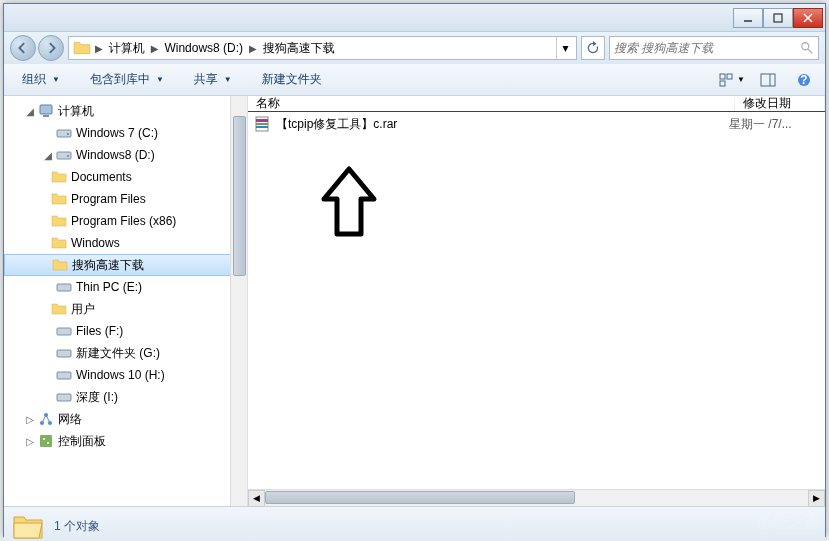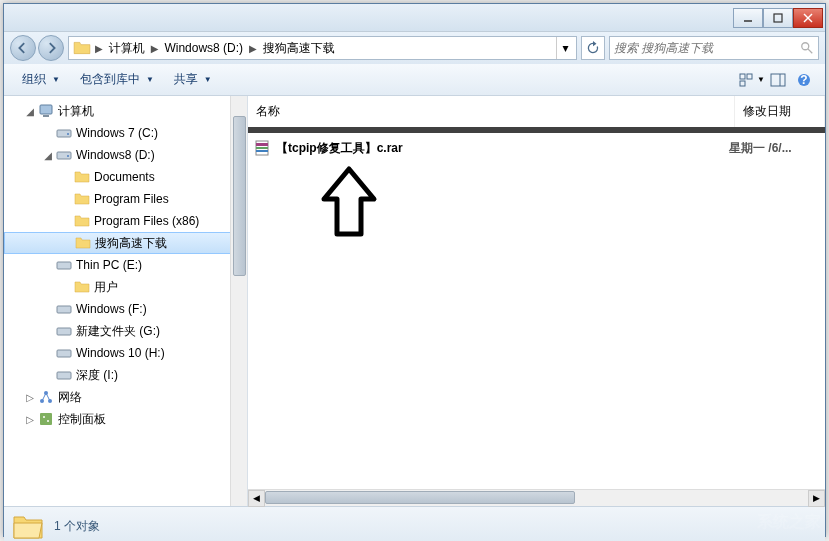--- a/index.html
+++ b/index.html
@@ -19,48 +19,48 @@
     .breadcrumb-box { flex: 1; height: 24px; background: #fff; border: 1px solid #abc; display: flex; align-items: center; padding: 0 2px; }
     .bc-icon { width: 18px; height: 18px; margin: 0 2px; }
     .bc-item { padding: 0 4px; cursor: pointer; display: flex; align-items: center; height: 100%; }
     .bc-sep { color: #555; padding: 0 2px; font-size: 10px; }
     .bc-dd { width: 18px; height: 22px; border-left: 1px solid #ccc; display: flex; align-items: center; justify-content: center; cursor: pointer; }
     .refresh-btn { width: 24px; height: 24px; background: #fff; border: 1px solid #abc; display: flex; align-items: center; justify-content: center; cursor: pointer; }
     .search-box { width: 210px; height: 24px; background: #fff; border: 1px solid #abc; display: flex; align-items: center; padding: 0 4px; }
     .search-box input { border: none; outline: none; flex: 1; font-style: italic; color: #8b5cf6; }
     .search-icon { width: 14px; height: 14px; opacity: 0.5; }
     
-    .toolbar { height: 32px; background: linear-gradient(to bottom, #f5f9fd, #e3ecf5); border-bottom: 1px solid #c8d4e0; display: flex; align-items: center; padding: 0 8px; gap: 0; }
+    .toolbar { height: 32px; background: linear-gradient(to bottom, #f5f9fd, #e3ecf5); border-bottom: 1px solid #c8d4e0; display: flex; align-items: center; padding: 0 8px; gap: 10px; }
     .tb-btn { padding: 4px 10px; cursor: pointer; display: flex; align-items: center; gap: 4px; color: #1a3e6e; border-radius: 2px; }
     .tb-dd { font-size: 8px; margin-left: 2px; }
     .tb-spacer { flex: 1; }
     .tb-icon-btn { width: 26px; height: 22px; display: flex; align-items: center; justify-content: center; cursor: pointer; }
     
     .main { display: flex; height: 410px; }
     
     .sidebar { width: 244px; border-right: 1px solid #d8e0e8; overflow-y: auto; position: relative; background: #fff; }
     .sidebar-scroll { position: absolute; right: 0; top: 0; width: 17px; height: 100%; background: #f0f0f0; border-left: 1px solid #ddd; }
     .sidebar-thumb { position: absolute; top: 20px; left: 2px; width: 13px; height: 160px; background: linear-gradient(to right, #d0d8e0, #b8c4d0); border: 1px solid #a0acb8; border-radius: 2px; }
     .tree { padding: 4px 0; }
     .tree-item { display: flex; align-items: center; height: 22px; padding-left: 8px; cursor: pointer; white-space: nowrap; }
     .tree-item.selected { background: linear-gradient(to bottom, #e0f0ff, #c4e0fa); border: 1px solid #94c8ff; }
     .tree-exp { width: 12px; height: 12px; margin-right: 2px; display: flex; align-items: center; justify-content: center; font-size: 10px; color: #666; }
     .tree-icon { width: 16px; height: 16px; margin-right: 4px; flex-shrink: 0; }
     .tree-label { color: #000; }
     .indent-1 { padding-left: 20px; }
     .indent-2 { padding-left: 38px; }
-    .indent-3 { padding-left: 56px; }
+    .indent-3 { padding-left: 33px; }
     
     .content { flex: 1; position: relative; background: #fff; }
-    .col-headers { height: 37px; border-bottom: 6px solid #404040; display: flex; align-items: center; }
+    .col-headers { height: 16px; border-bottom: 1px solid #404040; display: flex; align-items: center; }
     .col-h { padding: 0 8px; height: 100%; display: flex; align-items: center; border-right: 1px solid #eee; cursor: pointer; }
     .col-h.name { flex: 1; }
     .col-h.date { width: 90px; }
     .file-list { padding: 4px 0; }
-    .file-row { display: flex; align-items: center; height: 22px; padding: 0 6px; cursor: pointer; font-weight: bold; }
+    .file-row { display: flex; align-items: flex-start; height: 22px; padding: 0 6px; cursor: pointer; }
     .file-icon { width: 16px; height: 16px; margin-right: 6px; }
     .file-name { flex: 1; }
     .file-date { width: 90px; color: #555; }
     .content-hscroll { position: absolute; bottom: 0; left: 0; right: 0; height: 17px; background: #f0f0f0; border-top: 1px solid #ddd; display: flex; align-items: center; }
     .hscroll-btn { width: 17px; height: 17px; background: #e8e8e8; border: 1px solid #ccc; display: flex; align-items: center; justify-content: center; font-size: 9px; }
     .hscroll-track { flex: 1; position: relative; height: 100%; }
     .hscroll-thumb { position: absolute; left: 0; top: 1px; width: 310px; height: 13px; background: linear-gradient(to bottom, #d0d8e0, #b8c4d0); border: 1px solid #a0acb8; border-radius: 2px; }
     
     .arrow-annotation { position: absolute; left: 310px; top: 160px; pointer-events: none; }
     
@@ -147,20 +147,23 @@
         <span class="tb-dd">▼</span>
       </div>
     <div class="tb-btn">
         <span>包含到库中</span>
         <span class="tb-dd">▼</span>
       </div>
     <div class="tb-btn">
         <span>共享</span>
         <span class="tb-dd">▼</span>
       </div>
+    <div class="tb-btn">
+        <span>新建文件夹</span>
+      </div>
     <div class="tb-spacer"></div>
     <div class="tb-icon-btn">
         <svg width="16" height="14" viewBox="0 0 16 14">
           <rect x="1" y="1" width="5" height="5" fill="none" stroke="#4a6a8a"></rect>
           <rect x="8" y="1" width="5" height="5" fill="none" stroke="#4a6a8a"></rect>
           <rect x="1" y="8" width="5" height="5" fill="none" stroke="#4a6a8a"></rect>
         </svg>
         <span class="tb-dd">▼</span>
       </div>
     <div class="tb-icon-btn">
@@ -218,20 +221,27 @@
             </svg>
             <span class="tree-label">Program Files</span>
           </div>
         <div class="tree-item indent-3">
             <span class="tree-exp"></span>
             <svg class="tree-icon" viewBox="0 0 16 16">
               <path class="folder-svg" d="M1 3h5l1 2h8v8H1z"></path>
             </svg>
             <span class="tree-label">Program Files (x86)</span>
           </div>
+        <div class="tree-item indent-3">
+            <span class="tree-exp"></span>
+            <svg class="tree-icon" viewBox="0 0 16 16">
+              <path class="folder-svg" d="M1 3h5l1 2h8v8H1z"></path>
+            </svg>
+            <span class="tree-label">Windows</span>
+          </div>
         <div class="tree-item indent-3 selected">
             <span class="tree-exp"></span>
             <svg class="tree-icon" viewBox="0 0 16 16">
               <path class="folder-svg" d="M1 3h5l1 2h8v8H1z"></path>
             </svg>
             <span class="tree-label">搜狗高速下载</span>
           </div>
         <div class="tree-item indent-2">
             <span class="tree-exp"></span>
             <svg class="tree-icon" viewBox="0 0 16 16">
@@ -244,21 +254,21 @@
             <svg class="tree-icon" viewBox="0 0 16 16">
               <path class="folder-svg" d="M1 3h5l1 2h8v8H1z"></path>
             </svg>
             <span class="tree-label">用户</span>
           </div>
         <div class="tree-item indent-2">
             <span class="tree-exp"></span>
             <svg class="tree-icon" viewBox="0 0 16 16">
               <rect class="drive-svg" x="1" y="5" width="14" height="7" rx="1"></rect>
             </svg>
-            <span class="tree-label">Windows (F:)</span>
+            <span class="tree-label">Files (F:)</span>
           </div>
         <div class="tree-item indent-2">
             <span class="tree-exp"></span>
             <svg class="tree-icon" viewBox="0 0 16 16">
               <rect class="drive-svg" x="1" y="5" width="14" height="7" rx="1"></rect>
             </svg>
             <span class="tree-label">新建文件夹 (G:)</span>
           </div>
         <div class="tree-item indent-2">
             <span class="tree-exp"></span>
@@ -306,21 +316,21 @@
       </div>
       <div class="file-list">
         <div class="file-row">
           <svg class="file-icon" viewBox="0 0 16 16">
               <rect x="2" y="1" width="12" height="14" fill="#fff" stroke="#888"></rect>
               <rect x="2" y="3" width="12" height="3" fill="#a04080"></rect>
               <rect x="2" y="7" width="12" height="2" fill="#60a060"></rect>
               <rect x="2" y="10" width="12" height="2" fill="#4080c0"></rect>
             </svg>
           <span class="file-name">【tcpip修复工具】c.rar</span>
-          <span class="file-date">星期一 /6/...</span>
+          <span class="file-date">星期一 /7/...</span>
         </div>
       </div>
       <div class="content-hscroll">
         <div class="hscroll-btn">◀</div>
         <div class="hscroll-track">
             <div class="hscroll-thumb"></div>
           </div>
         <div class="hscroll-btn">▶</div>
       </div>
     </div>

